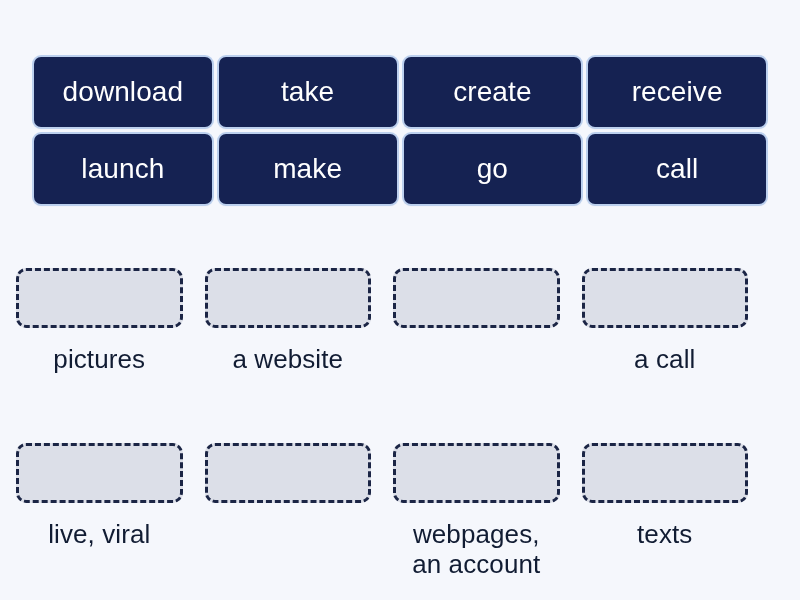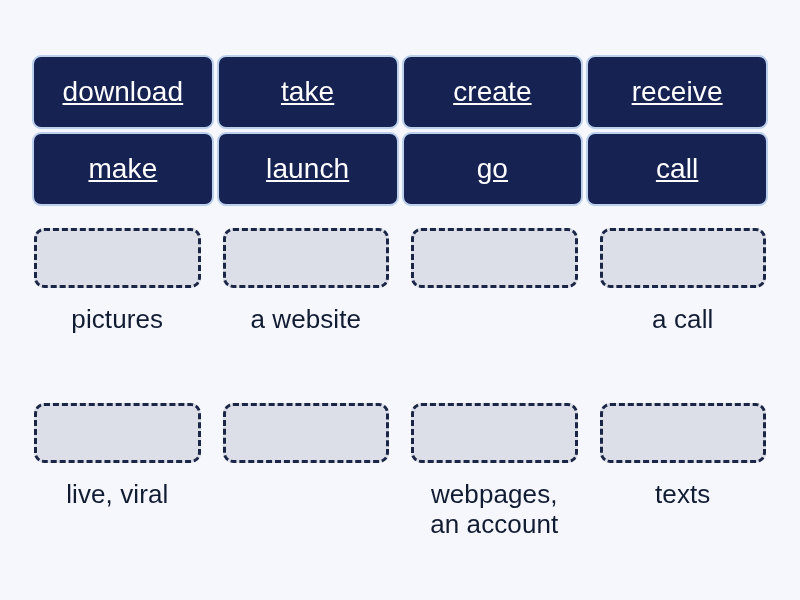--- a/index.html
+++ b/index.html
@@ -47,32 +47,32 @@
     color: #ffffff;
     font-size: 28px;
     line-height: 1;
     letter-spacing: 0.1px;
     cursor: grab;
     user-select: none;
     overflow: hidden;
     text-align: center;
     padding: 0 14px;
     box-sizing: border-box;
-    text-decoration: underline;
   }
 
   
   .dropzone-row {
     position: absolute;
-    left: 34px;
+    left: 16px;
     width: 732px;
     display: grid;
     grid-template-columns: repeat(4, 1fr);
     column-gap: 22px;
     align-items: start;
+    margin-top: 40px;
   }
   #dropzone-row-1 { top: 228px; }
   #dropzone-row-2 { top: 403px; }
 
   .dropzone-cell {
     display: flex;
     flex-direction: column;
     align-items: center;
   }
   .dropzone {
@@ -96,22 +96,22 @@
 </head>
 <body>
 
 <div id="activity-board">
 
   <div class="tile-grid">
     <div class="word-tile">download</div>
     <div class="word-tile">take</div>
     <div class="word-tile">create</div>
     <div class="word-tile">receive</div>
+    <div class="word-tile">launch</div>
     <div class="word-tile">make</div>
-    <div class="word-tile">launch</div>
     <div class="word-tile">go</div>
     <div class="word-tile">call</div>
   </div>
 
   <div class="dropzone-row" id="dropzone-row-1">
     <div class="dropzone-cell">
       <div class="dropzone"></div>
       <div class="dropzone-label">pictures</div>
     </div>
     <div class="dropzone-cell">

